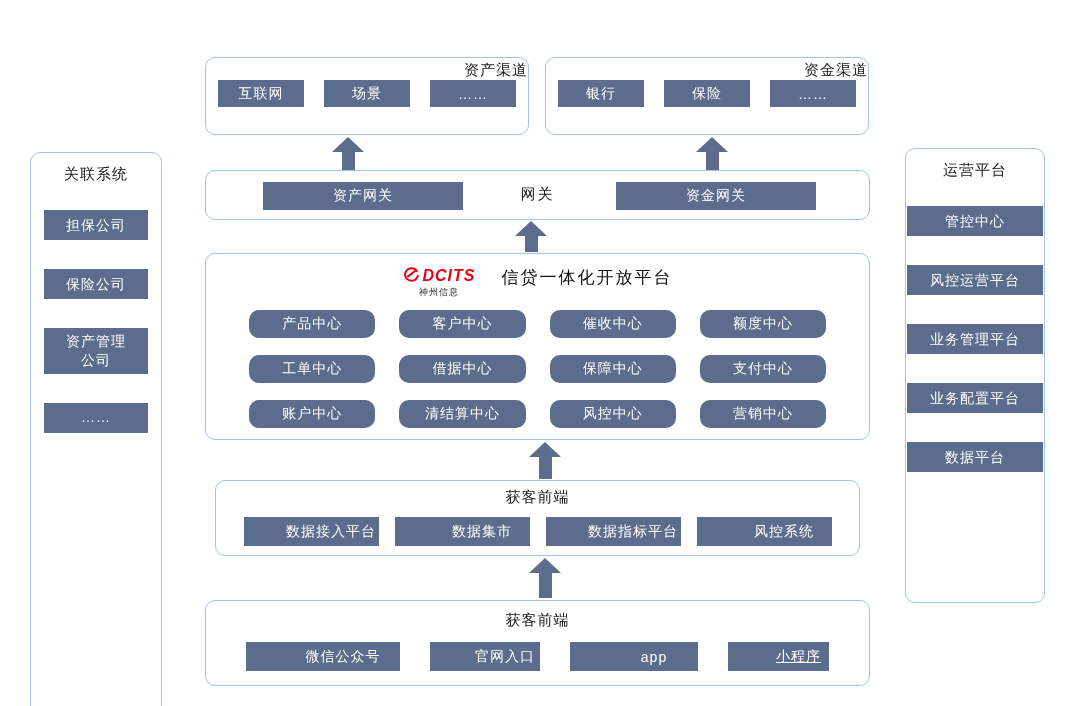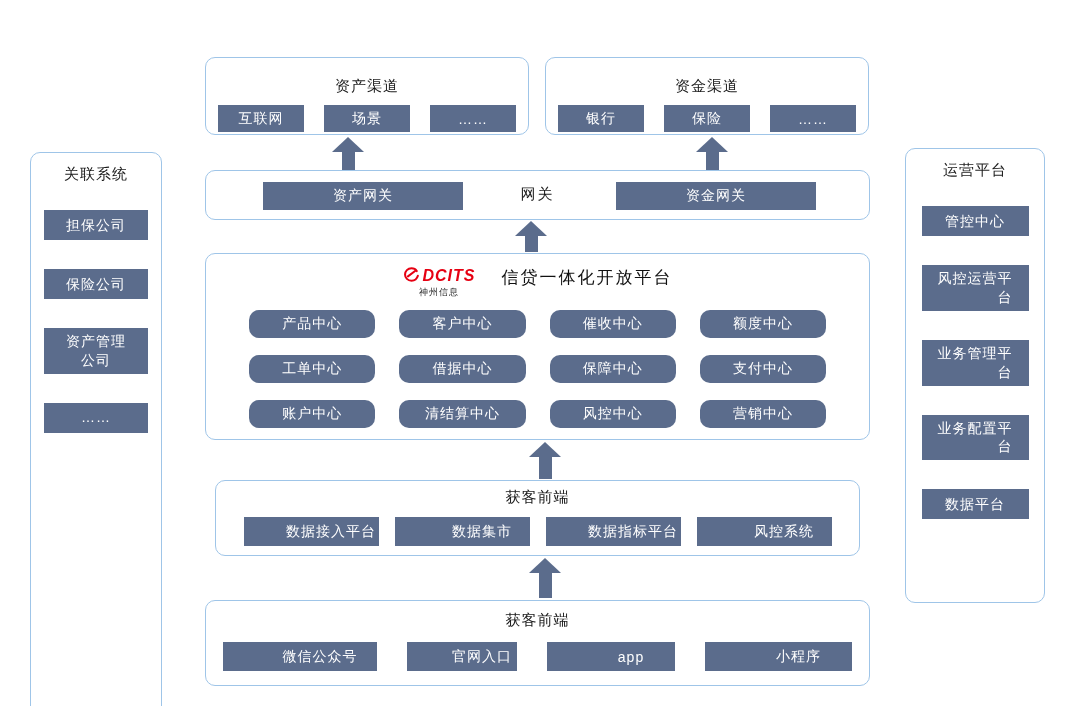--- a/index.html
+++ b/index.html
@@ -28,26 +28,25 @@
     background: #5b6c8c;
     color: #ffffff;
     font-size: 14px;
     text-align: center;
     display: flex;
     align-items: center;
     justify-content: center;
     letter-spacing: 1px;
   }
   
-  .channel .box-title { margin-top: 19px; }
+  .channel .box-title { margin-top: 3px; text-align: right; }
   .channel .chip-row {
     display: flex;
     justify-content: center;
     gap: 20px;
-    margin-top: 9px;
   }
   .channel .chip { width: 86px; height: 27px; }
   
   .gateway-label {
     position: absolute;
     left: 0; right: 0; top: 14px;
     text-align: center;
     font-size: 15px;
     color: #1a1a1a;
     letter-spacing: 2px;
@@ -110,21 +109,21 @@
     flex-direction: column;
     align-items: center;
     gap: 29px;
   }
   .side-panel .chip {
     width: 104px;
     min-height: 30px;
     padding: 4px 16px;
     line-height: 1.35;
   }
-  .right-panel .chip { width: 107px; text-align: right; }
+  .right-panel .chip { width: 136px; }
   
   .arrow-up {
     position: absolute;
     width: 32px;
     display: flex;
     flex-direction: column;
     align-items: center;
   }
   .arrow-head {
     width: 0; height: 0;
@@ -229,21 +228,21 @@
       <div class="chip">风控系统</div>
     </div>
   </div>
 
   <div class="box layer" style="left:205px; top:600px; width:665px; height:86px;">
     <div class="box-title" style="margin-top:10px;">获客前端</div>
     <div class="chip-row" style="gap:30px; margin-top:12px;">
       <div class="chip" style="width:154px;">微信公众号</div>
       <div class="chip" style="width:110px;">官网入口</div>
       <div class="chip" style="width:128px;">app</div>
-      <div class="chip" style="width:147px;">小程序</div>
+      <div class="chip" style="width:101px;text-decoration:underline;">小程序</div>
     </div>
   </div>
 
   <div class="arrow-up" style="left:332px; top:137px; height:33px;">
     <div class="arrow-head"></div>
     <div class="arrow-shaft"></div>
   </div>
   <div class="arrow-up" style="left:696px; top:137px; height:33px;">
     <div class="arrow-head"></div>
     <div class="arrow-shaft"></div>

